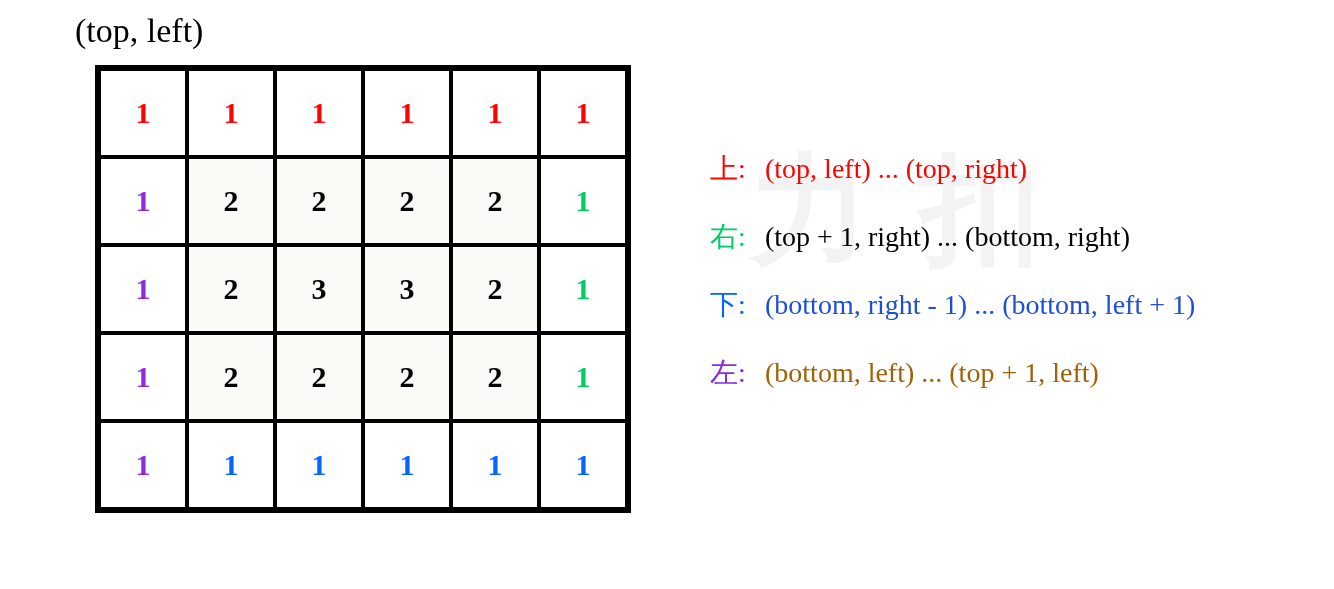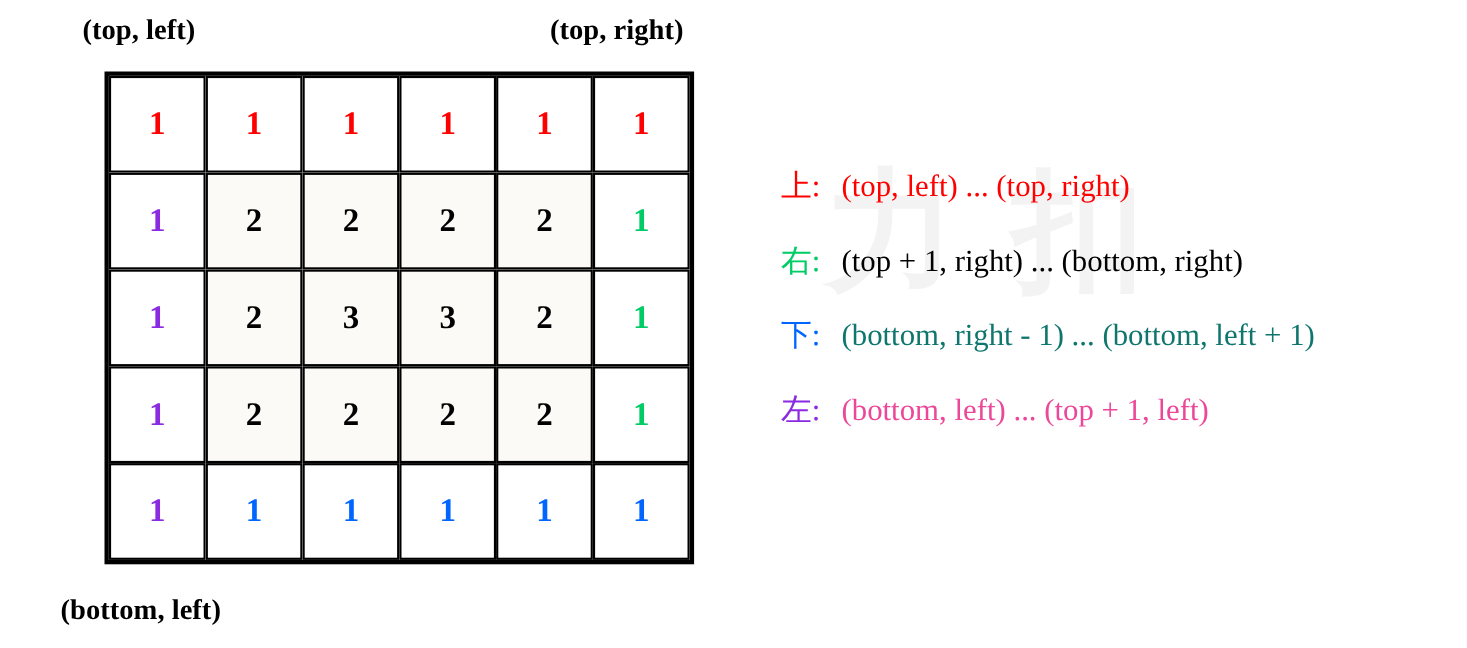--- a/index.html
+++ b/index.html
@@ -11,24 +11,23 @@
       position: relative;
       overflow: hidden;
     }
     .stage {
       position: relative;
       width: 100%;
       height: 100%;
     }
     .corner-label {
       position: absolute;
-      font-size: 26px;
+      font-size: 34px;
       color: #000;
       white-space: nowrap;
-      font-weight: bold;
     }
     .corner-tl { top: 12px; left: 75px; }
     .corner-tr { top: 12px; left: 500px; }
     .corner-bl { top: 540px; left: 55px; }
     .corner-br { top: 540px; left: 460px; }
 
     .grid {
       position: absolute;
       top: 65px;
       left: 95px;
@@ -93,22 +92,20 @@
 <div class="stage">
 
   <div class="watermark wm1">力扣</div>
 
   <svg class="logo-wm" viewBox="0 0 100 100">
     <path d="M60 15 L35 50 L58 82" stroke="#000" stroke-width="10" fill="none" stroke-linecap="round" stroke-linejoin="round"></path>
     <path d="M48 58 L80 58" stroke="#000" stroke-width="10" fill="none" stroke-linecap="round"></path>
   </svg>
 
   <div class="corner-label corner-tl">(top, left)</div>
-  <div class="corner-label corner-tr">(top, right)</div>
-  <div class="corner-label corner-bl">(bottom, left)</div>
 
   <div class="grid" id="grid">
       <div class="cell c-red">1</div>
       <div class="cell c-red">1</div>
       <div class="cell c-red">1</div>
       <div class="cell c-red">1</div>
       <div class="cell c-red">1</div>
       <div class="cell c-red">1</div>
       <div class="cell c-purple">1</div>
       <div class="cell c-black shade">2</div>
@@ -140,21 +137,21 @@
     <div class="legend-row">
       <span class="lbl" style="color:#ff0000">上:</span>
       <span style="color:#ff0000">(top, left) ... (top, right)</span>
     </div>
     <div class="legend-row">
       <span class="lbl" style="color:#00cc66">右:</span>
       <span style="color:#000000">(top + 1, right) ... (bottom, right)</span>
     </div>
     <div class="legend-row">
       <span class="lbl" style="color:#0066ff">下:</span>
-      <span style="color:#0f766e">(bottom, right - 1) ... (bottom, left + 1)</span>
+      <span style="color:#1d4ed8">(bottom, right - 1) ... (bottom, left + 1)</span>
     </div>
     <div class="legend-row">
       <span class="lbl" style="color:#8a2be2">左:</span>
-      <span style="color:#ec4899">(bottom, left) ... (top + 1, left)</span>
+      <span style="color:#a16207">(bottom, left) ... (top + 1, left)</span>
     </div>
   </div>
 
 </div>
 
 </body></html>

